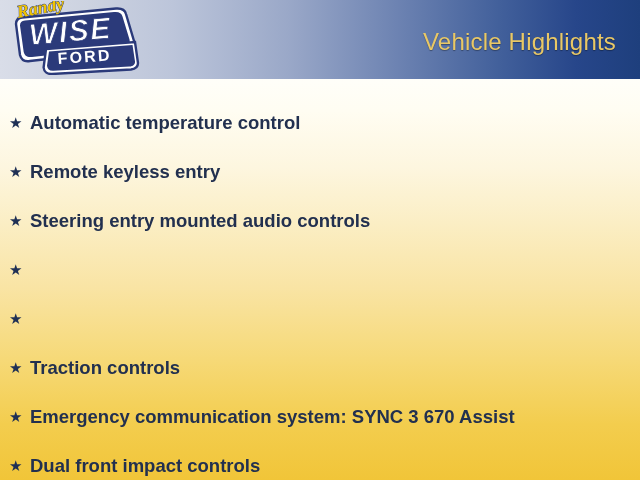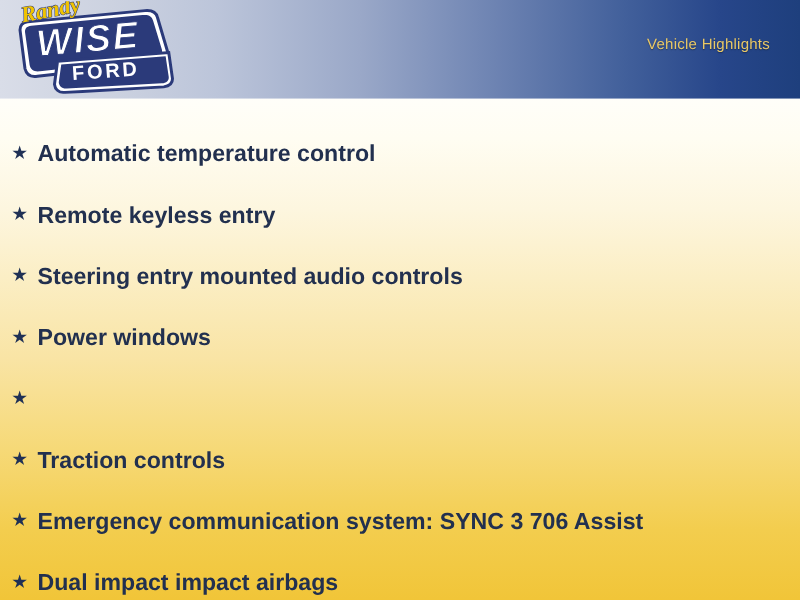--- a/index.html
+++ b/index.html
@@ -37,21 +37,21 @@
         #42609b 78%,
         #27468a 90%,
         #1e3f7d 100%);
     overflow: hidden;
   }
 
   #header-title {
     position: absolute;
     right: 24px;
     top: 28px;
-    font-size: 12px;
+    font-size: 24px;
     letter-spacing: 0.2px;
     color: #e9c866;
     white-space: nowrap;
     text-shadow: 0 1px 1px rgba(0,0,0,0.35);
   }
 
   
   #logo {
     position: absolute;
     left: 4px;
@@ -164,38 +164,37 @@
         <span class="highlight-text">Remote keyless entry</span>
       </li>
 
       <li class="highlight-item">
         <span class="bullet-star">★</span>
         <span class="highlight-text">Steering entry mounted audio controls</span>
       </li>
 
       <li class="highlight-item">
         <span class="bullet-star">★</span>
-        <span class="highlight-text">Power windows</span>
       </li>
 
       <li class="highlight-item">
         <span class="bullet-star">★</span>
       </li>
 
       <li class="highlight-item">
         <span class="bullet-star">★</span>
         <span class="highlight-text">Traction controls</span>
       </li>
 
       <li class="highlight-item">
         <span class="bullet-star">★</span>
-        <span class="highlight-text">Emergency communication system: SYNC 3 706 Assist</span>
-      </li>
-
-      <li class="highlight-item">
-        <span class="bullet-star">★</span>
-        <span class="highlight-text">Dual impact impact airbags</span>
+        <span class="highlight-text">Emergency communication system: SYNC 3 670 Assist</span>
+      </li>
+
+      <li class="highlight-item">
+        <span class="bullet-star">★</span>
+        <span class="highlight-text">Dual front impact controls</span>
       </li>
 
     </ul>
   </div>
 
 </div>
 
 </body></html>

